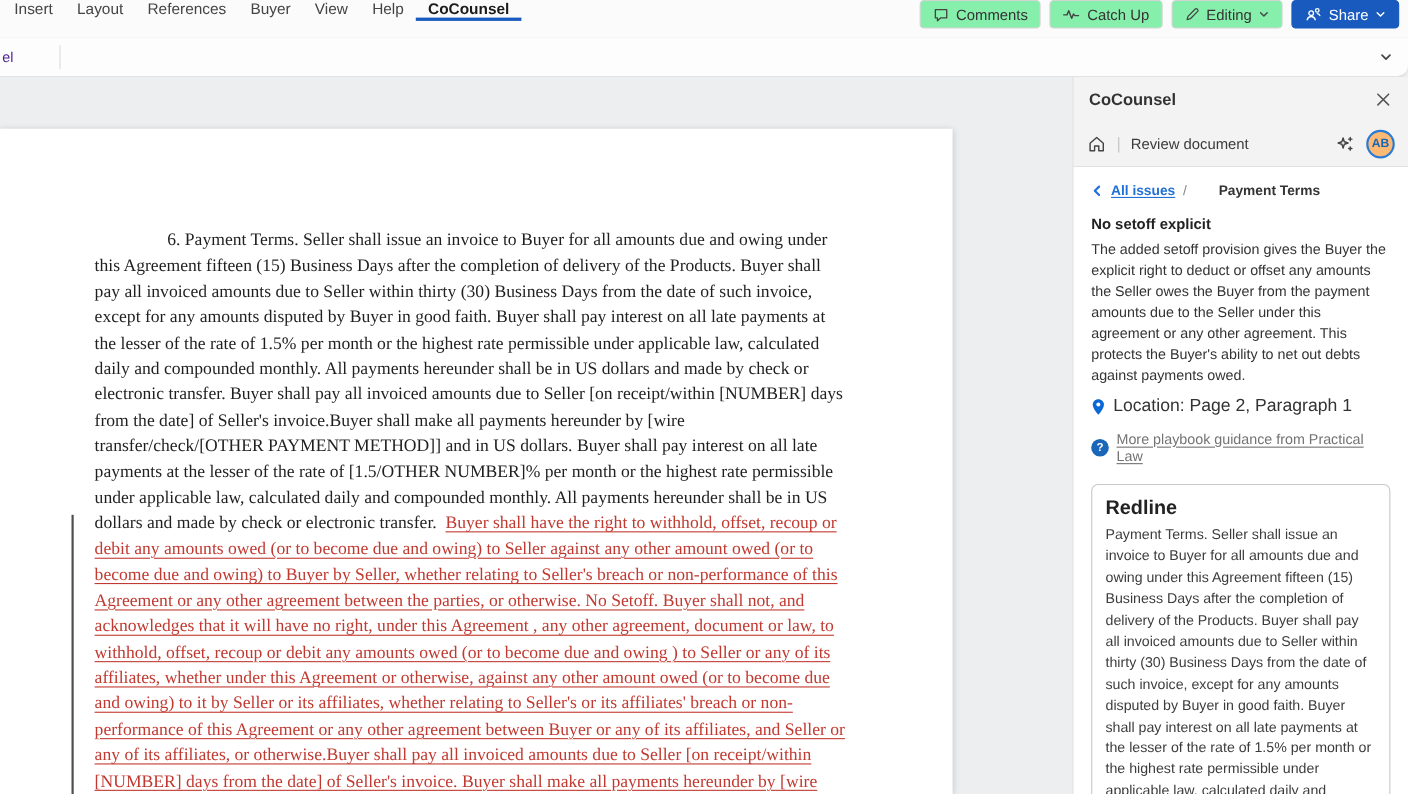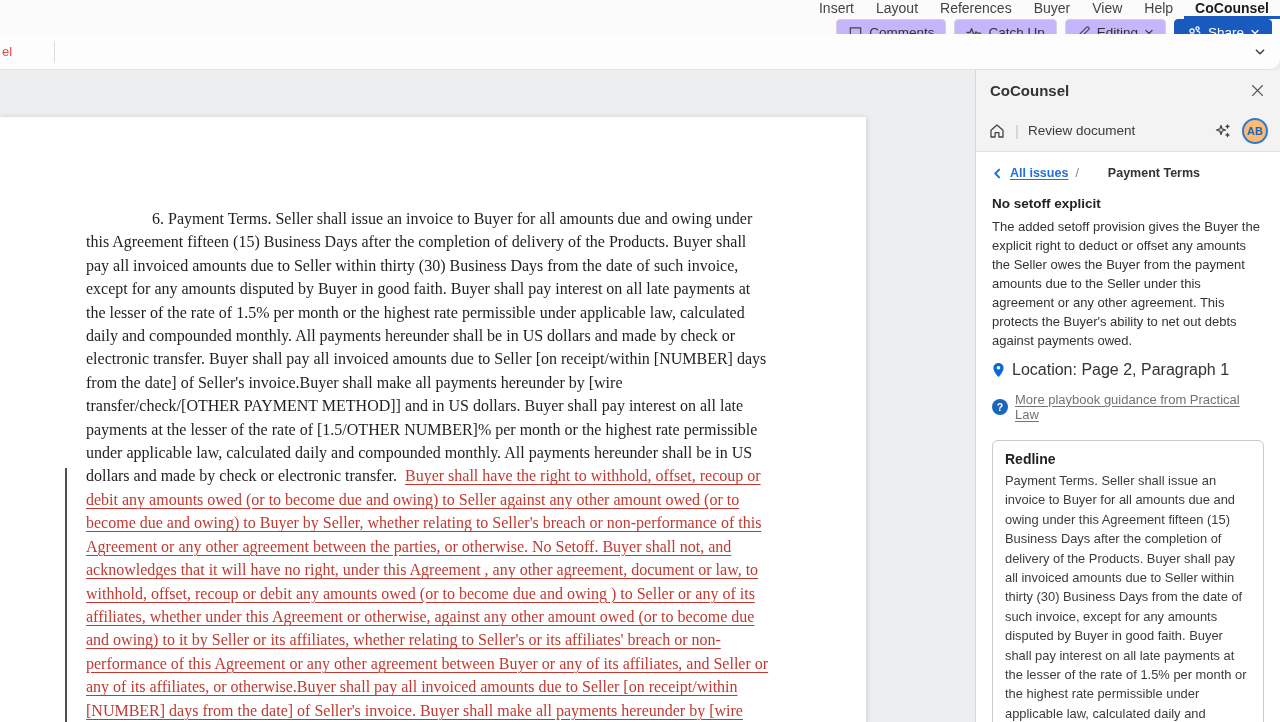--- a/index.html
+++ b/index.html
@@ -2,38 +2,38 @@
 <html><head>
 <meta charset="utf-8">
 <style>
   * { margin:0; padding:0; box-sizing:border-box; }
   html,body { width:1280px; height:722px; overflow:hidden; background:#edeff1;
               font-family:"Liberation Sans", sans-serif; }
   svg { display:block; }
 
   
   .topbar { position:absolute; left:0; top:0; width:1280px; height:34px;
-            background:#fbfbfb; display:flex; align-items:flex-end;flex-direction:column; }
+            background:#fbfbfb; display:flex; align-items:flex-start; }
   .tabs { display:flex; align-items:stretch; margin-left:2px; }
   .tab { display:flex; align-items:center; padding:0 11px; font-size:14px; color:#444;
          border-bottom:3px solid transparent; cursor:default; }
   .tab.active { color:#1b1b1b; font-weight:700; border-bottom-color:#185abd; }
   .top-actions { margin-left:auto; display:flex; align-items:center; gap:8px; padding-right:8px; }
   .tbtn { height:26px; display:flex; align-items:center; gap:6px; padding:0 11px;
-          border:1px solid #d4d4d4; border-radius:4px; background:#c4b5fd;
+          border:1px solid #d4d4d4; border-radius:4px; background:#86efac;
           font-size:13.5px; color:#333; }
   .tbtn.share { background:#185abd; border-color:#185abd; color:#fff; }
   .chev { width:10px; height:10px; }
 
   
   .ribbon2 { position:absolute; left:0; top:34px; width:1280px; height:36px;
              background:#fdfdfd; border-bottom:1px solid #e2e2e2;
              border-bottom-right-radius:10px; box-shadow:0 1px 2px rgba(0,0,0,.05);
              display:flex; align-items:center; }
-  .frag { font-size:13px; color:#ef4444; margin-left:2px; }
+  .frag { font-size:13px; color:#4c1d95; margin-left:2px; }
   .vdiv { width:1px; height:22px; background:#dcdcdc; margin-left:42px; }
   .collapse { margin-left:auto; margin-right:14px; color:#555; }
 
   
   .workspace { position:absolute; left:0; top:70px; width:975px; height:652px;
                background:#eceef0; overflow:hidden; }
   .page { position:absolute; left:0; top:47px; width:866px; height:605px; background:#fff;
           box-shadow:0 1px 6px rgba(0,0,0,.18); }
   .docpara { position:absolute; left:86px; top:90px; width:684px;
              font-family:"Liberation Serif", serif; font-size:16px; line-height:23.4px;
@@ -69,21 +69,21 @@
   .loc-row { display:flex; align-items:center; gap:7px; margin-top:11px; }
   .loc-txt { font-size:16px; color:#333; }
   .guide-row { display:flex; align-items:center; gap:7px; margin-top:13px; }
   .qmark { width:16px; height:16px; border-radius:50%; background:#1a66b8; color:#fff;
            font-size:10.5px; font-weight:700; display:flex; align-items:center;
            justify-content:center; flex:none; }
   .guide-link { font-size:13px; color:#737373; text-decoration:underline; text-underline-offset:2px; }
 
   .redline-card { margin-top:18px; border:1px solid #c9c9c9; border-radius:6px;
                   padding:10px 12px 14px; }
-  .redline-h { font-size:14px; font-weight:700; color:#222; margin-bottom:4px; }
+  .redline-h { font-size:18px; font-weight:700; color:#222; margin-bottom:4px; }
   .redline-t { font-size:12.9px; line-height:19.4px; color:#3c3c3c; }
 
   .icon-stroke { stroke:#444; fill:none; stroke-width:1.3; stroke-linecap:round; stroke-linejoin:round; }
   .icon-blue   { stroke:#2170d8; fill:none; stroke-width:1.8; stroke-linecap:round; stroke-linejoin:round; }
 </style>
 </head>
 <body>
 
 <div class="topbar">
   <div class="tabs">

